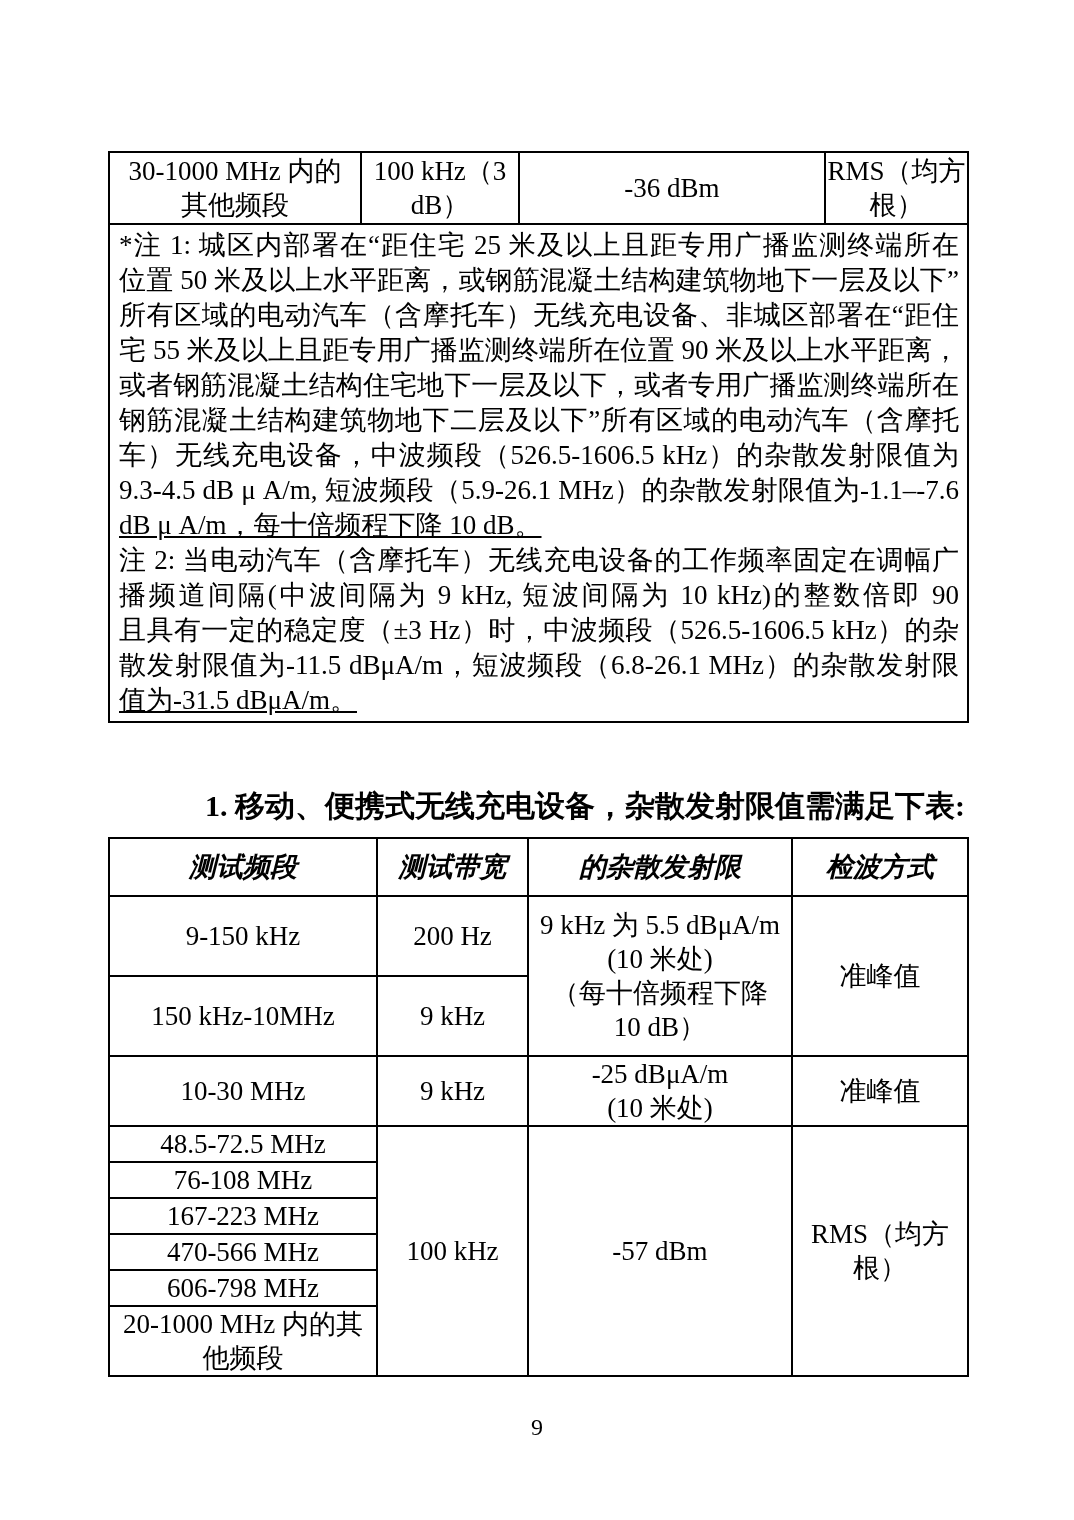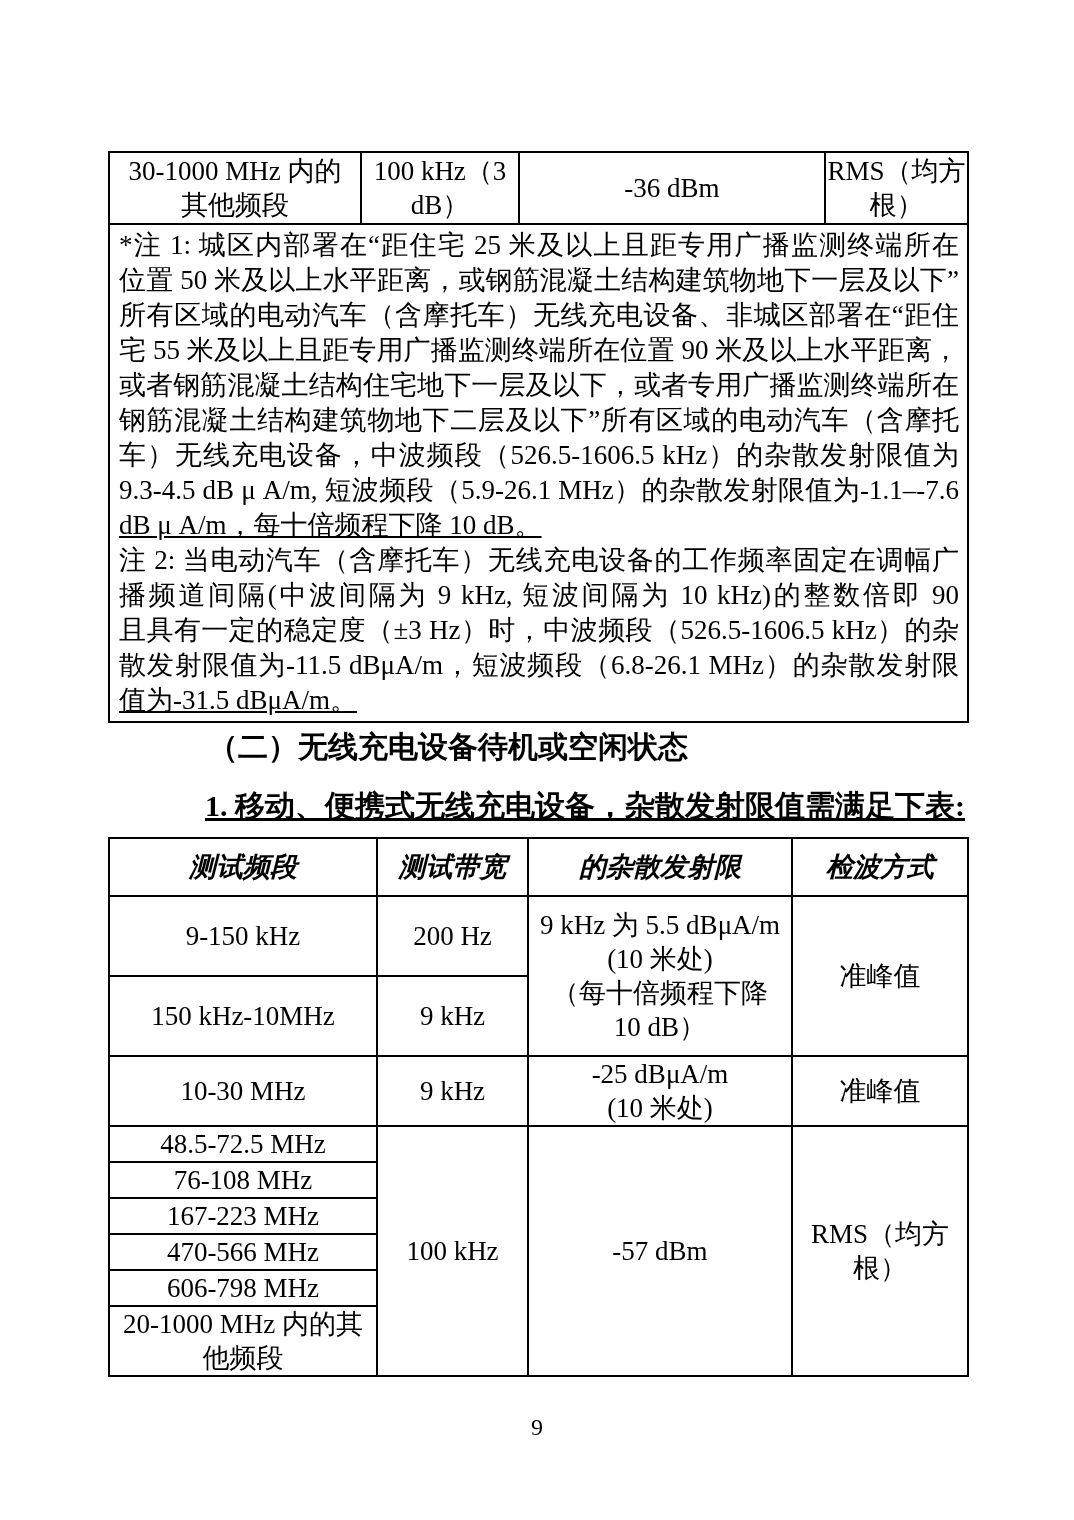--- a/index.html
+++ b/index.html
@@ -69,21 +69,20 @@
     white-space: nowrap;
   }
   .h2 {
     position: absolute;
     left: 205px;
     top: 788px;
     font-size: 30px;
     font-weight: bold;
     line-height: 36px;
     white-space: nowrap;
-    text-decoration: underline;
   }
   
   .t2 {
     position: absolute;
     left: 108px;
     top: 837px;
     width: 859px;
   }
   .t2 th { font-weight: bold; font-style: italic; }
   .t2 .hdr   { height: 58px; }
@@ -138,21 +137,20 @@
           <div class="note-line">注 2: 当电动汽车（含摩托车）无线充电设备的工作频率固定在调幅广</div>
           <div class="note-line">播频道间隔(中波间隔为 9 kHz, 短波间隔为 10 kHz)的整数倍即 90 kHz，</div>
           <div class="note-line">且具有一定的稳定度（±3 Hz）时，中波频段（526.5-1606.5 kHz）的杂</div>
           <div class="note-line">散发射限值为-11.5 dBμA/m，短波频段（6.8-26.1 MHz）的杂散发射限</div>
           <div class="note-line note-line--last">值为-31.5 dBμA/m。</div>
         </td>
       </tr>
     </tbody>
   </table>
 
-  <div class="h1">（二）无线充电设备待机或空闲状态</div>
   <div class="h2">1. 移动、便携式无线充电设备，杂散发射限值需满足下表:</div>
 
   <table class="t2">
     <colgroup>
       <col style="width:268px">
         <col style="width:151px">
         <col style="width:264px">
         <col style="width:176px">
     </colgroup>
     <tbody>

